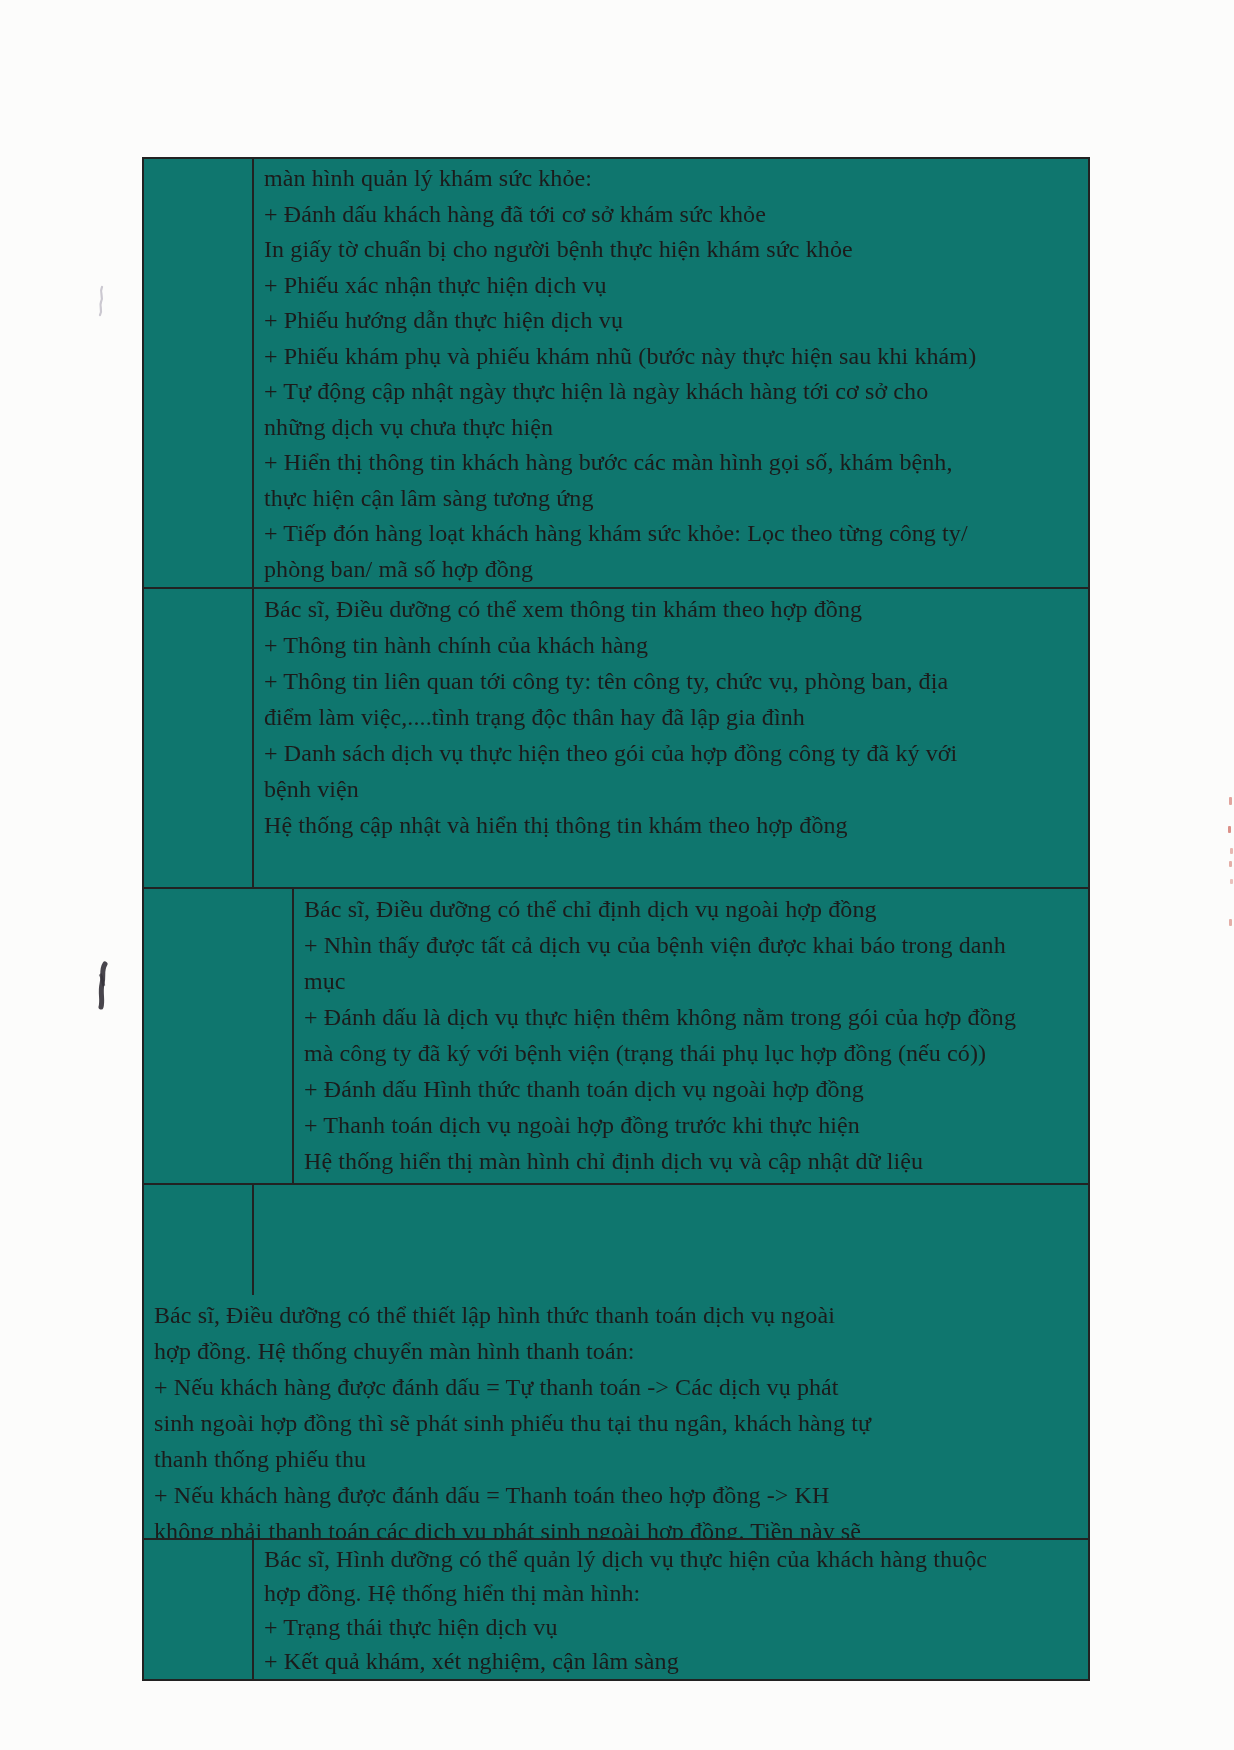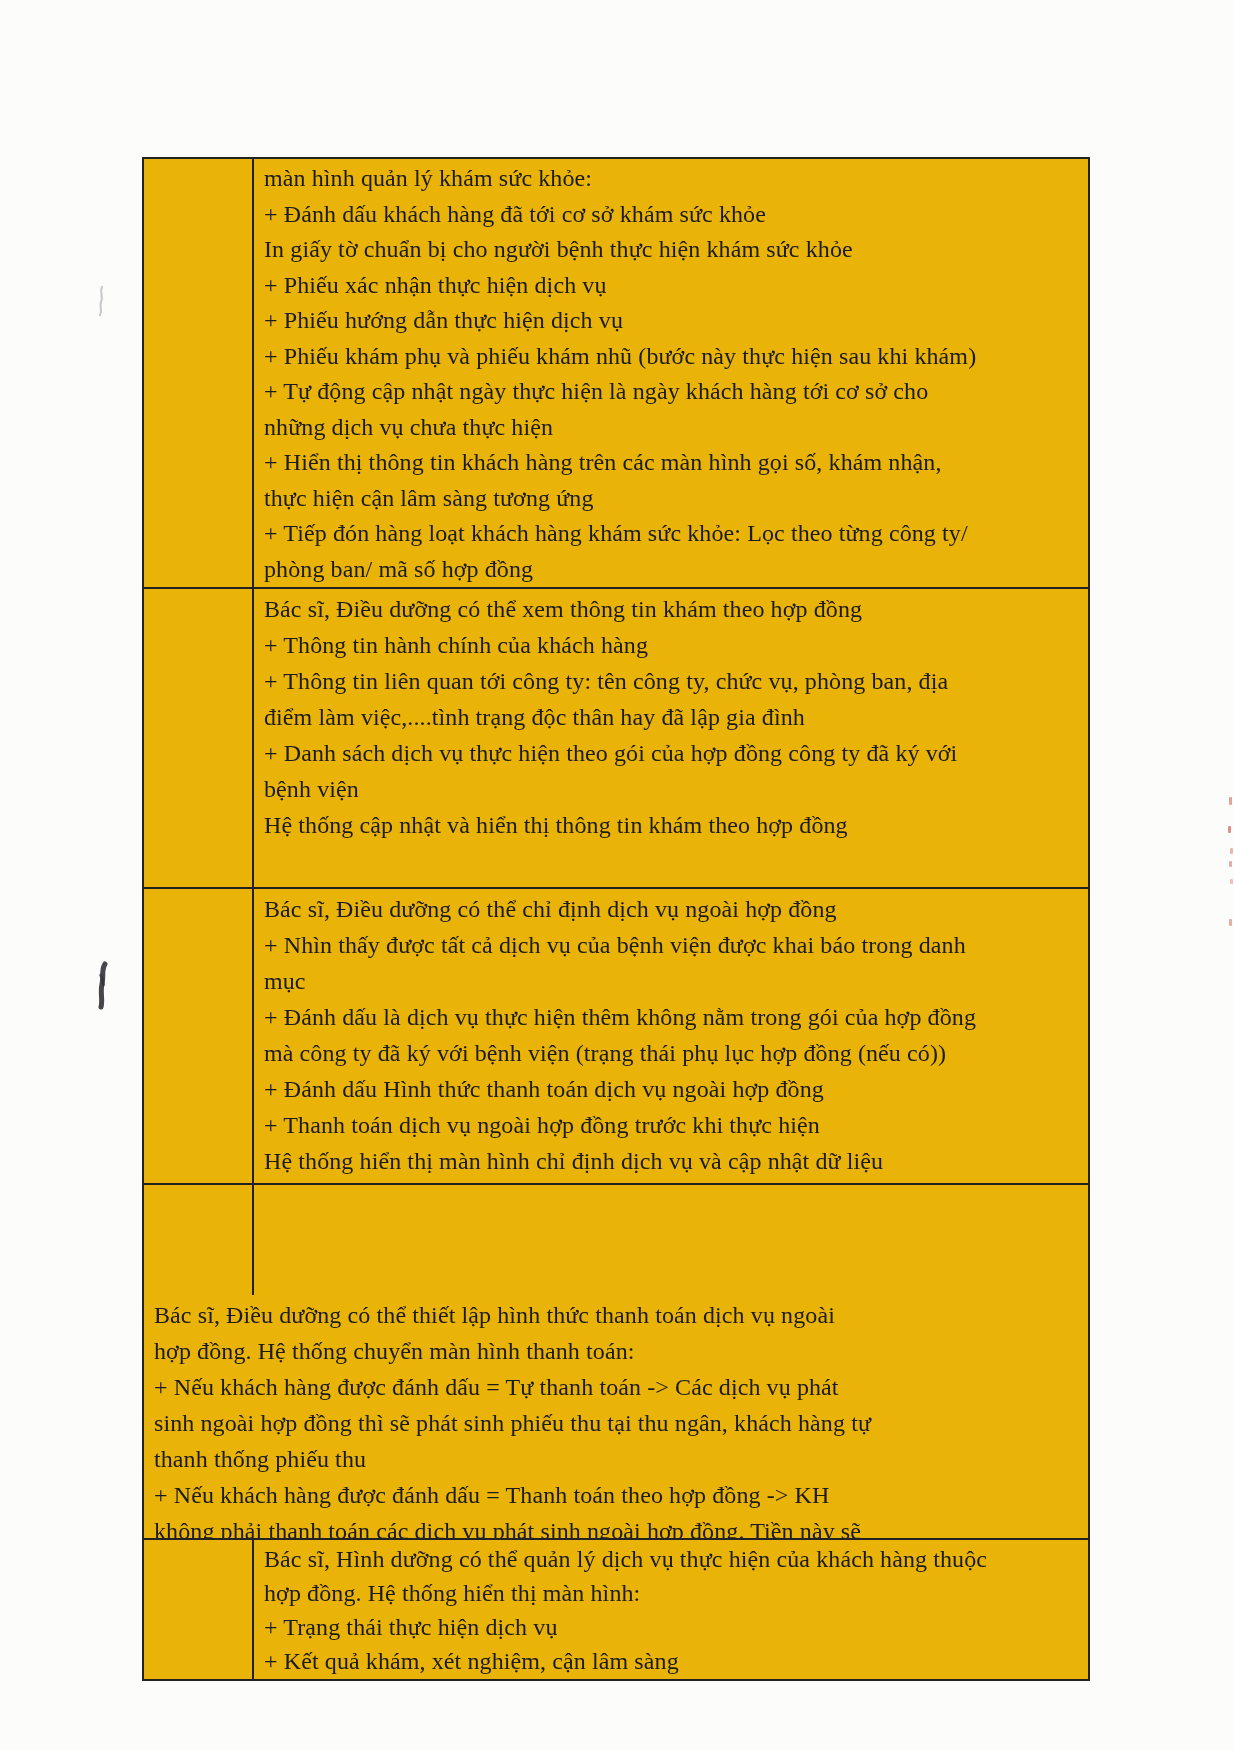--- a/index.html
+++ b/index.html
@@ -19,31 +19,31 @@
     position: absolute;
     inset: 0;
   }
   .scan-table {
     position: absolute;
     left: 142px;
     top: 157px;
     width: 948px;
     border: 2px solid #222;
     box-sizing: border-box;
-    background: #eab308;
+    background: #0f766e;
   }
   .row {
     display: flex;
     box-sizing: border-box;
     border-bottom: 2px solid #222;
   }
   .row:last-child { border-bottom: none; }
   .row:nth-child(1) { height: 430px; }
   .row:nth-child(2) { height: 300px; }
-  .row:nth-child(3) { height: 296px; }
+  .row:nth-child(3) { height: 296px; padding-left: 40px; }
   .row:nth-child(4) { height: 355px; flex-direction: column; }
   .row:nth-child(5) { height: 139px; }
   .cell-left {
     width: 110px;
     flex: 0 0 110px;
     border-right: 2px solid #222;
     box-sizing: border-box;
   }
   .cell-right {
     flex: 1 1 auto;
@@ -78,21 +78,21 @@
         <div class="cell-left"></div>
         <div class="cell-right">
           <div class="line">màn hình quản lý khám sức khỏe:</div>
           <div class="line">+ Đánh dấu khách hàng đã tới cơ sở khám sức khỏe</div>
           <div class="line">In giấy tờ chuẩn bị cho người bệnh thực hiện khám sức khỏe</div>
           <div class="line">+ Phiếu xác nhận thực hiện dịch vụ</div>
           <div class="line">+ Phiếu hướng dẫn thực hiện dịch vụ</div>
           <div class="line">+ Phiếu khám phụ và phiếu khám nhũ (bước này thực hiện sau khi khám)</div>
           <div class="line">+ Tự động cập nhật ngày thực hiện là ngày khách hàng tới cơ sở cho</div>
           <div class="line">những dịch vụ chưa thực hiện</div>
-          <div class="line">+ Hiển thị thông tin khách hàng trên các màn hình gọi số, khám nhận,</div>
+          <div class="line">+ Hiển thị thông tin khách hàng bước các màn hình gọi số, khám bệnh,</div>
           <div class="line">thực hiện cận lâm sàng tương ứng</div>
           <div class="line">+ Tiếp đón hàng loạt khách hàng khám sức khỏe: Lọc theo từng công ty/</div>
           <div class="line">phòng ban/ mã số hợp đồng</div>
         </div>
       </div>
       <div class="row">
         <div class="cell-left"></div>
         <div class="cell-right">
           <div class="line">Bác sĩ, Điều dưỡng có thể xem thông tin khám theo hợp đồng</div>
           <div class="line">+ Thông tin hành chính của khách hàng</div>

